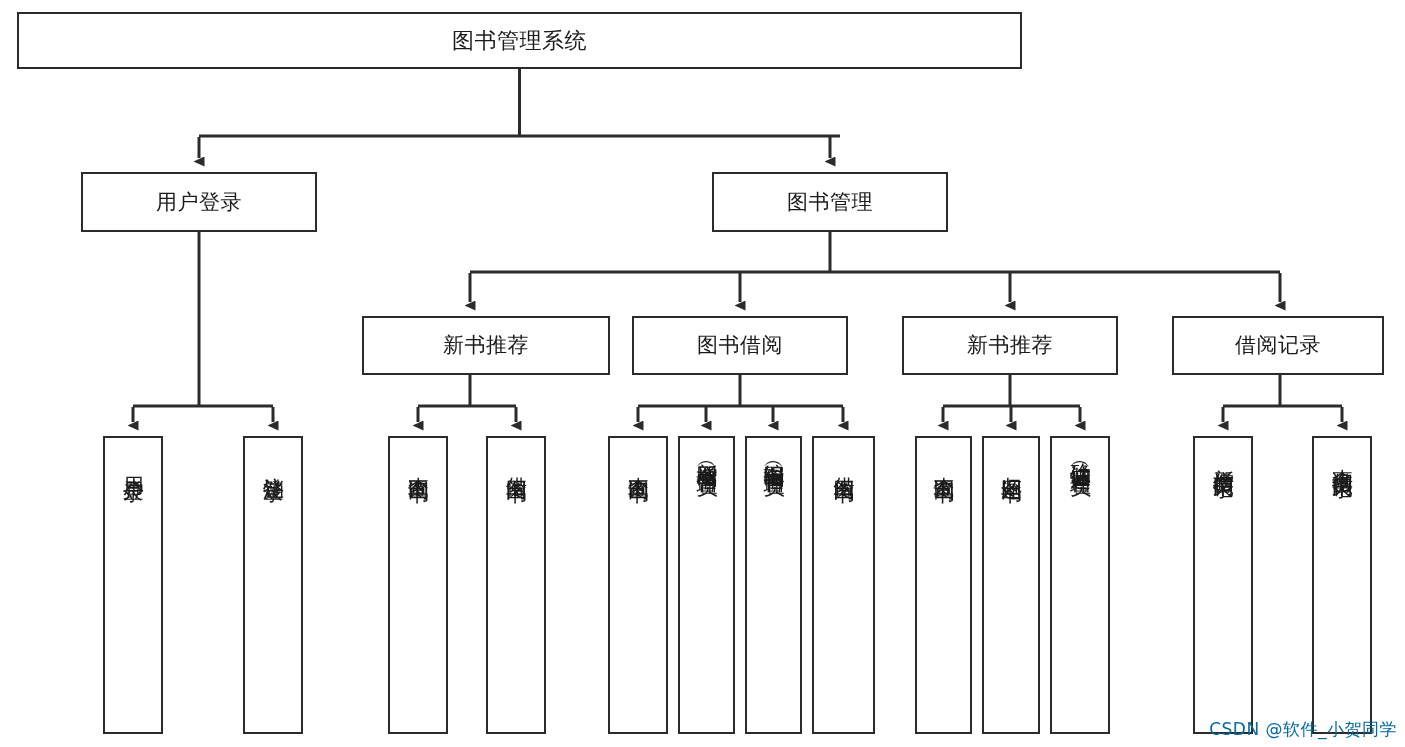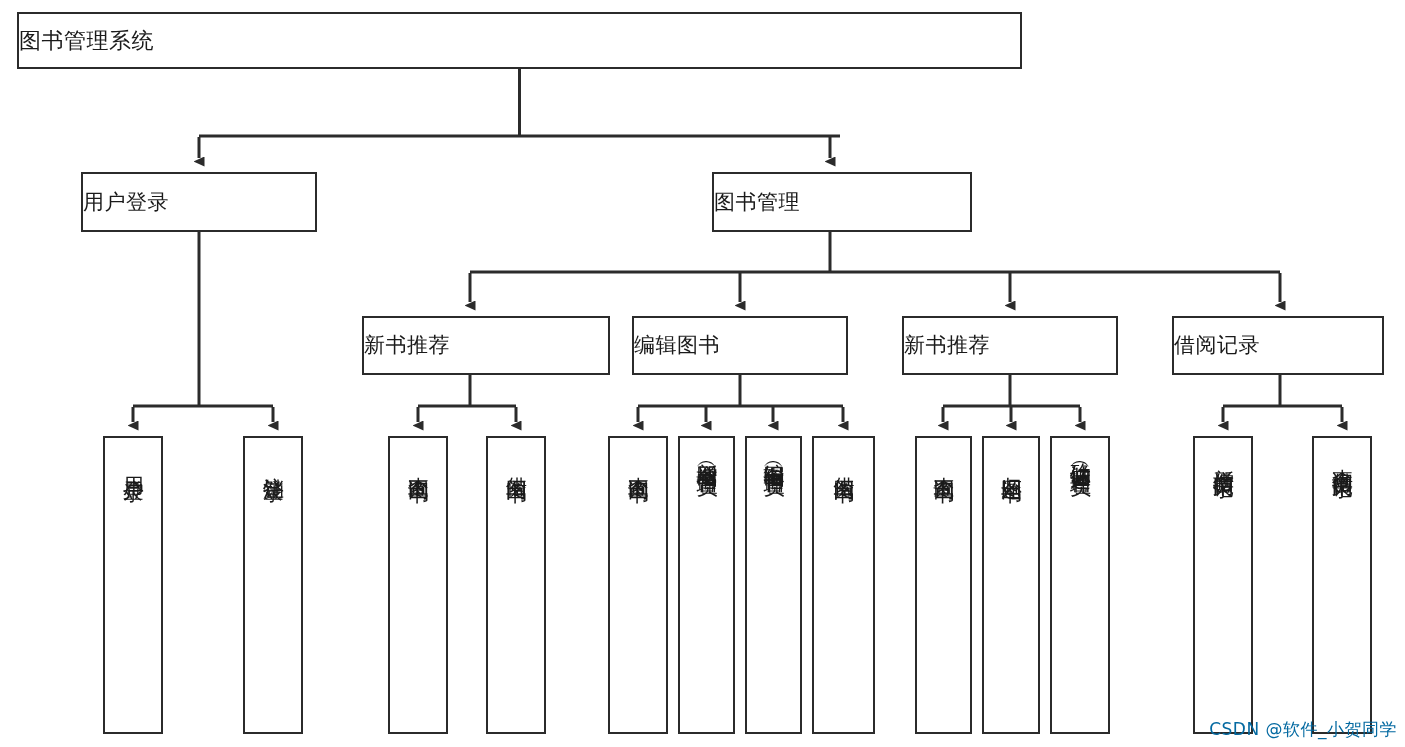--- a/index.html
+++ b/index.html
@@ -26,21 +26,21 @@
     height: 747px;
     pointer-events: none;
   }
   .node {
     position: absolute;
     box-sizing: border-box;
     border: 2px solid #2b2b2b;
     background: #ffffff;
     display: flex;
     align-items: center;
-    justify-content: flex-start;
+    justify-content: center;
     color: #1a1a1a;
   }
   .node .label {
     display: block;
     text-align: center;
     line-height: 1.25;
     letter-spacing: 0.5px;
   }
   
   .node.horiz .label {
@@ -136,29 +136,29 @@
     </g>
   </svg>
 
   <div class="node horiz root" style="left:17px; top:12px; width:1005px; height:57px;">
     <span class="label">图书管理系统</span>
   </div>
 
   <div class="node horiz" style="left:81px; top:172px; width:236px; height:60px;">
     <span class="label">用户登录</span>
   </div>
-  <div class="node horiz" style="left:712px; top:172px; width:260px; height:60px;">
+  <div class="node horiz" style="left:712px; top:172px; width:236px; height:60px;">
     <span class="label">图书管理</span>
   </div>
 
   <div class="node horiz" style="left:362px; top:316px; width:248px; height:59px;">
     <span class="label">新书推荐</span>
   </div>
   <div class="node horiz" style="left:632px; top:316px; width:216px; height:59px;">
-    <span class="label">编辑图书</span>
+    <span class="label">图书借阅</span>
   </div>
   <div class="node horiz" style="left:902px; top:316px; width:216px; height:59px;">
     <span class="label">新书推荐</span>
   </div>
   <div class="node horiz" style="left:1172px; top:316px; width:212px; height:59px;">
     <span class="label">借阅记录</span>
   </div>
 
   <div class="node vert" style="left:103px; top:436px; width:60px; height:298px;">
     <span class="label">用户登录</span>

